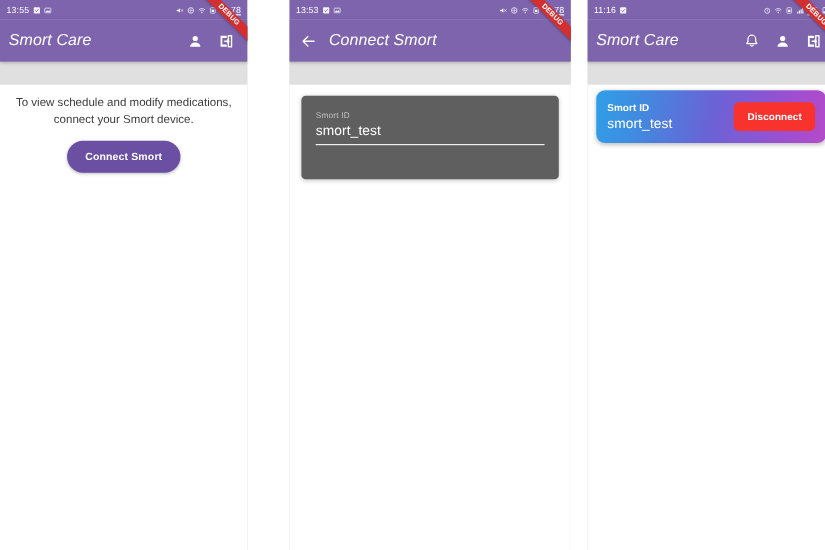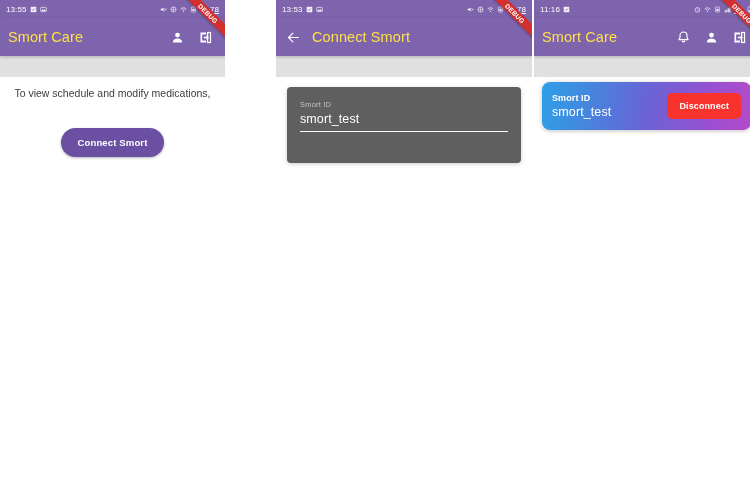--- a/index.html
+++ b/index.html
@@ -23,21 +23,21 @@
   
   .panel {
     position: absolute;
     top: 0;
     width: 225px;
     height: 500px;
     background: #e0e0e0;
     overflow: hidden;
   }
   #panel-1 { left: 0px;   width: 225px; }
-  #panel-2 { left: 276px; width: 256px; }
+  #panel-2 { left: 263px; width: 256px; }
   #panel-3 { left: 534px; width: 225px; }
 
   
   .statusbar {
     position: relative;
     height: 18px;
     background: #7e63ad;
     display: flex;
     align-items: center;
     justify-content: space-between;
@@ -69,26 +69,27 @@
     position: relative;
     height: 38px;
     background: #7e63ad;
     display: flex;
     align-items: center;
     padding: 0 8px;
     box-sizing: border-box;
     box-shadow: 0 1px 3px rgba(0,0,0,0.22);
   }
   .appbar-title {
-    color: #fde047;
+    color: #ffffff;
     font-size: 14.5px;
     font-weight: 400;
     letter-spacing: 0.1px;
     flex: 1;
     white-space: nowrap;
+    font-style: italic;
   }
   .appbar-title.centered-left { margin-left: 10px; }
   .ab-actions {
     display: flex;
     align-items: center;
     gap: 12px;
     margin-right: 4px;
   }
   .ab-icon {
     width: 16px;
@@ -364,20 +365,21 @@
               <path d="M13.6 8.2l3.8 3.8-3.8 3.8v-2.6H9.4v-2.4h4.2z" fill="#ffffff"></path>
               <rect x="15.4" y="4" width="4.6" height="16" fill="none" stroke="#ffffff" stroke-width="2"></rect>
             </svg>
         </div>
       </div>
     </div>
 
     <div class="body-area">
       <div class="p1-message">
         <div>To view schedule and modify medications,</div>
+        <div>connect your Smort device.</div>
       </div>
       <div class="p1-btn-wrap">
         <button class="btn-purple">Connect Smort</button>
       </div>
     </div>
 
     <div class="debug-ribbon">
       <span>DEBUG</span>
     </div>
   </div>

